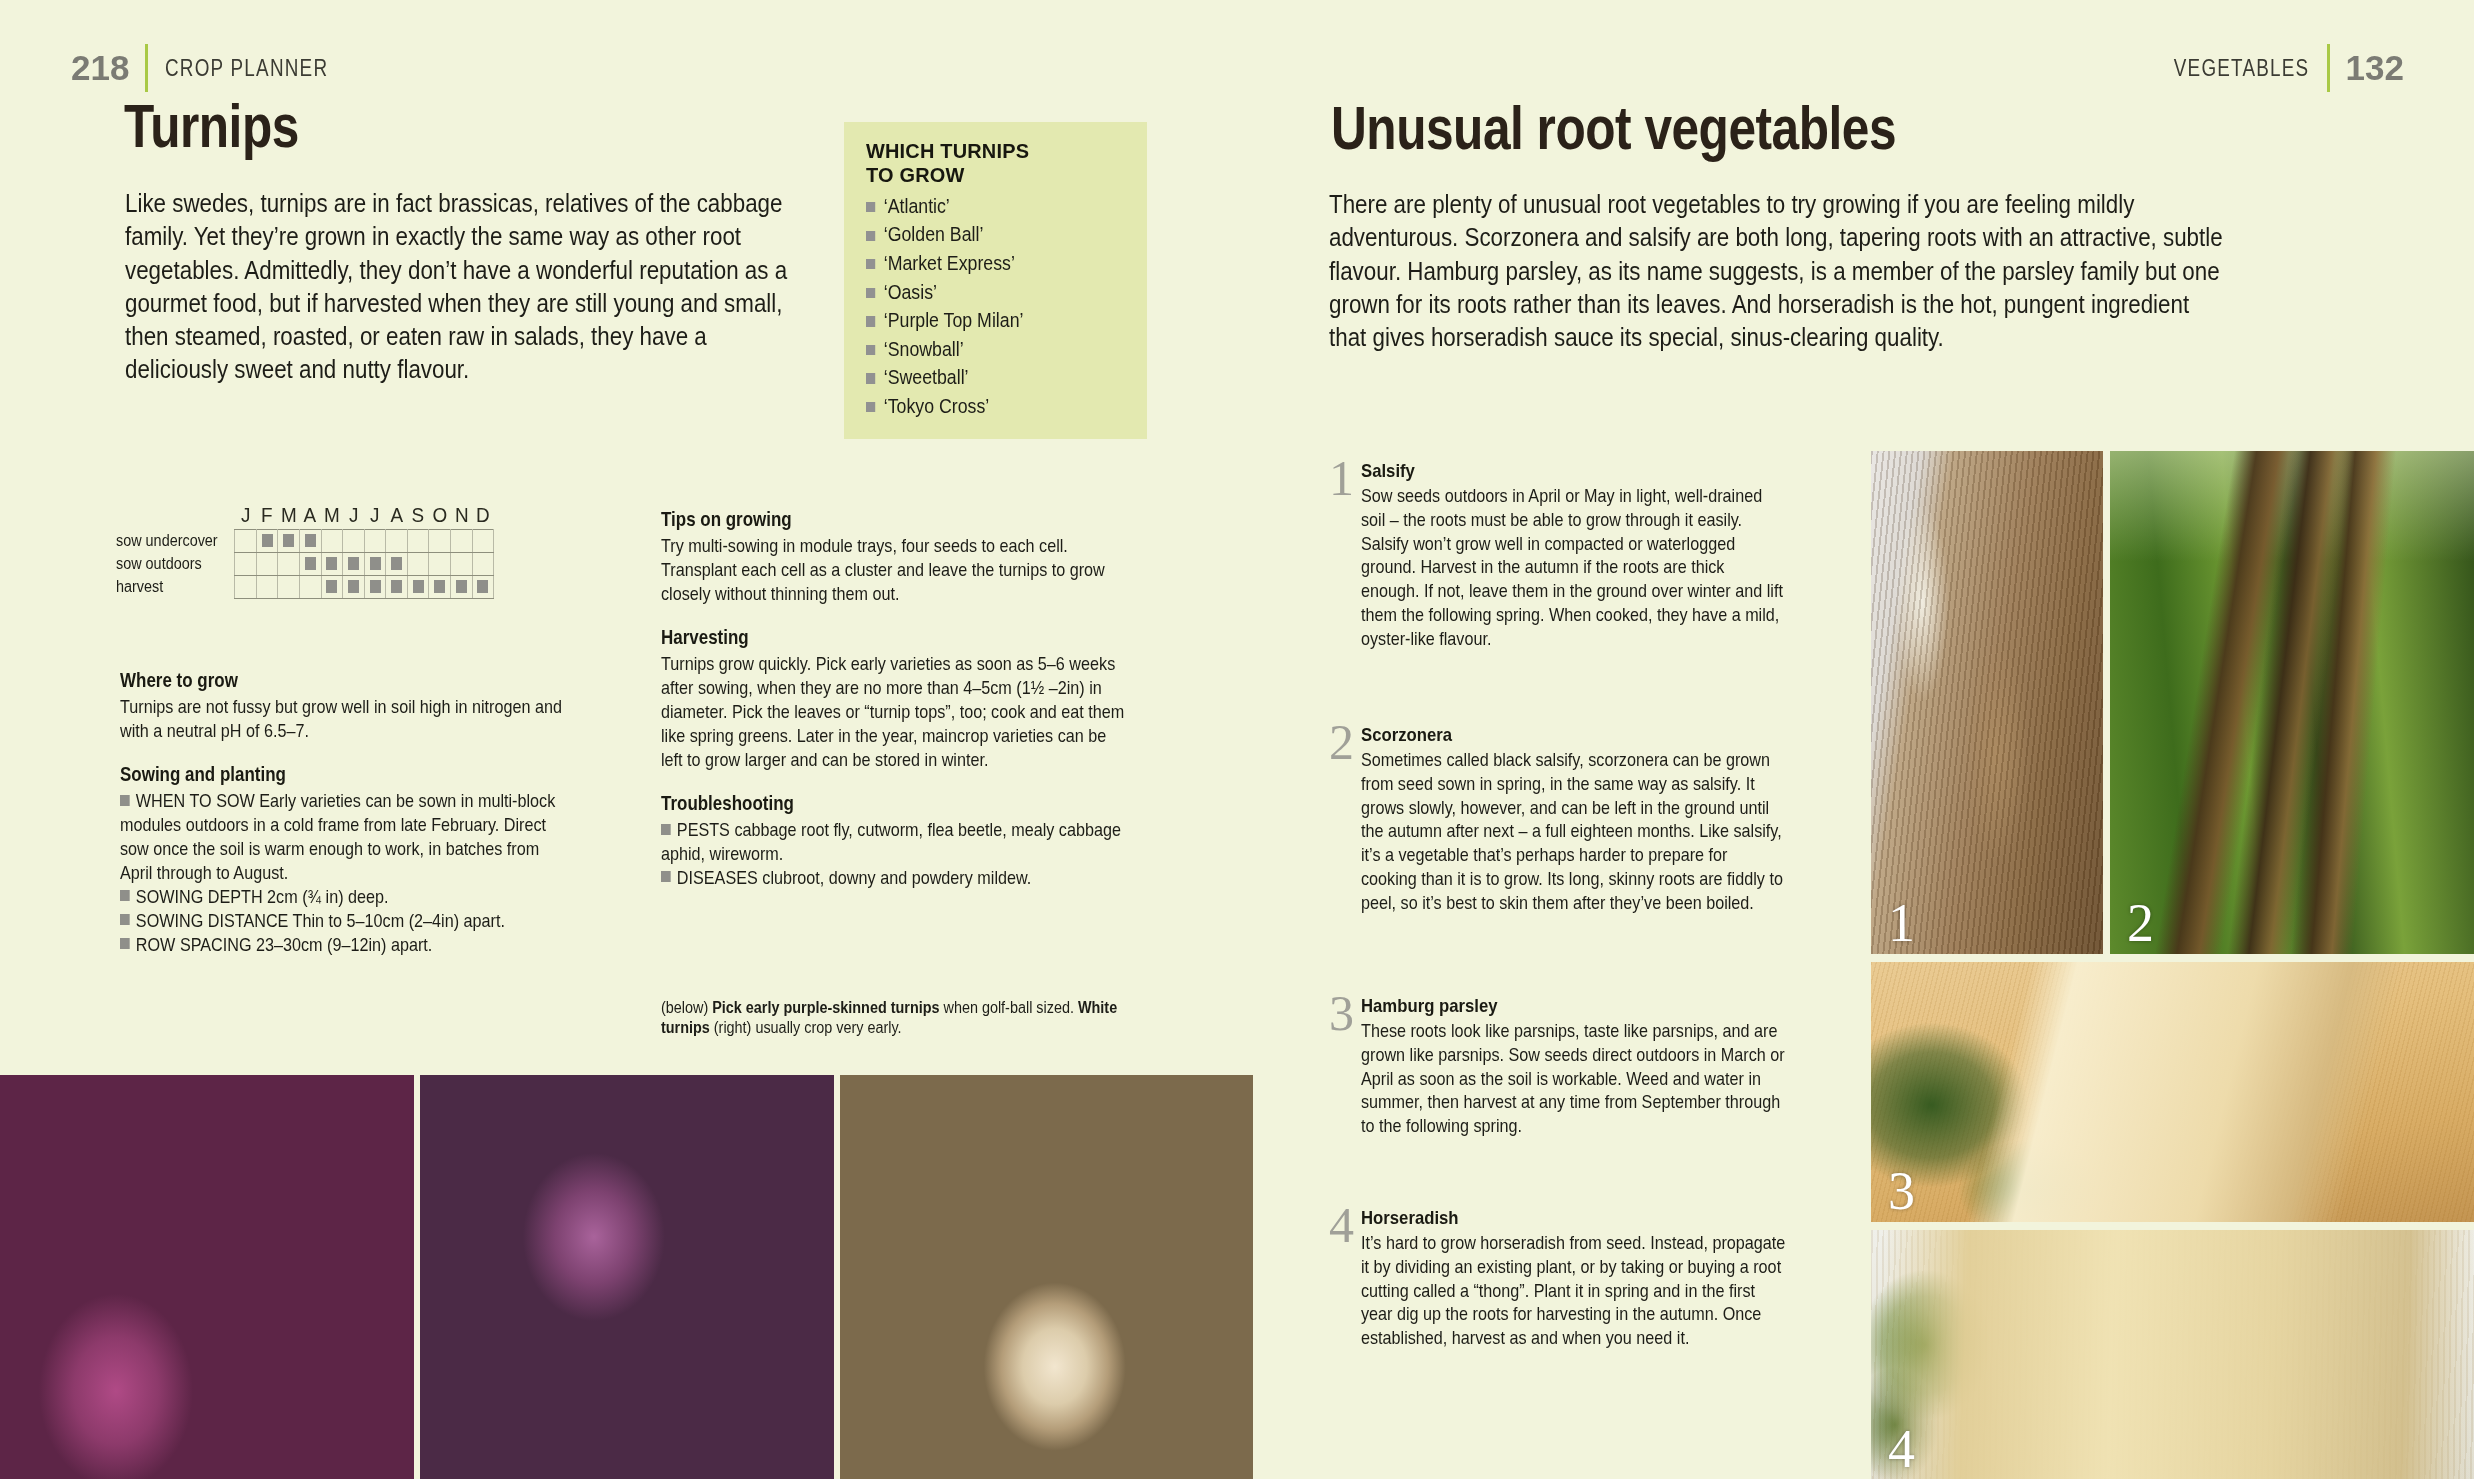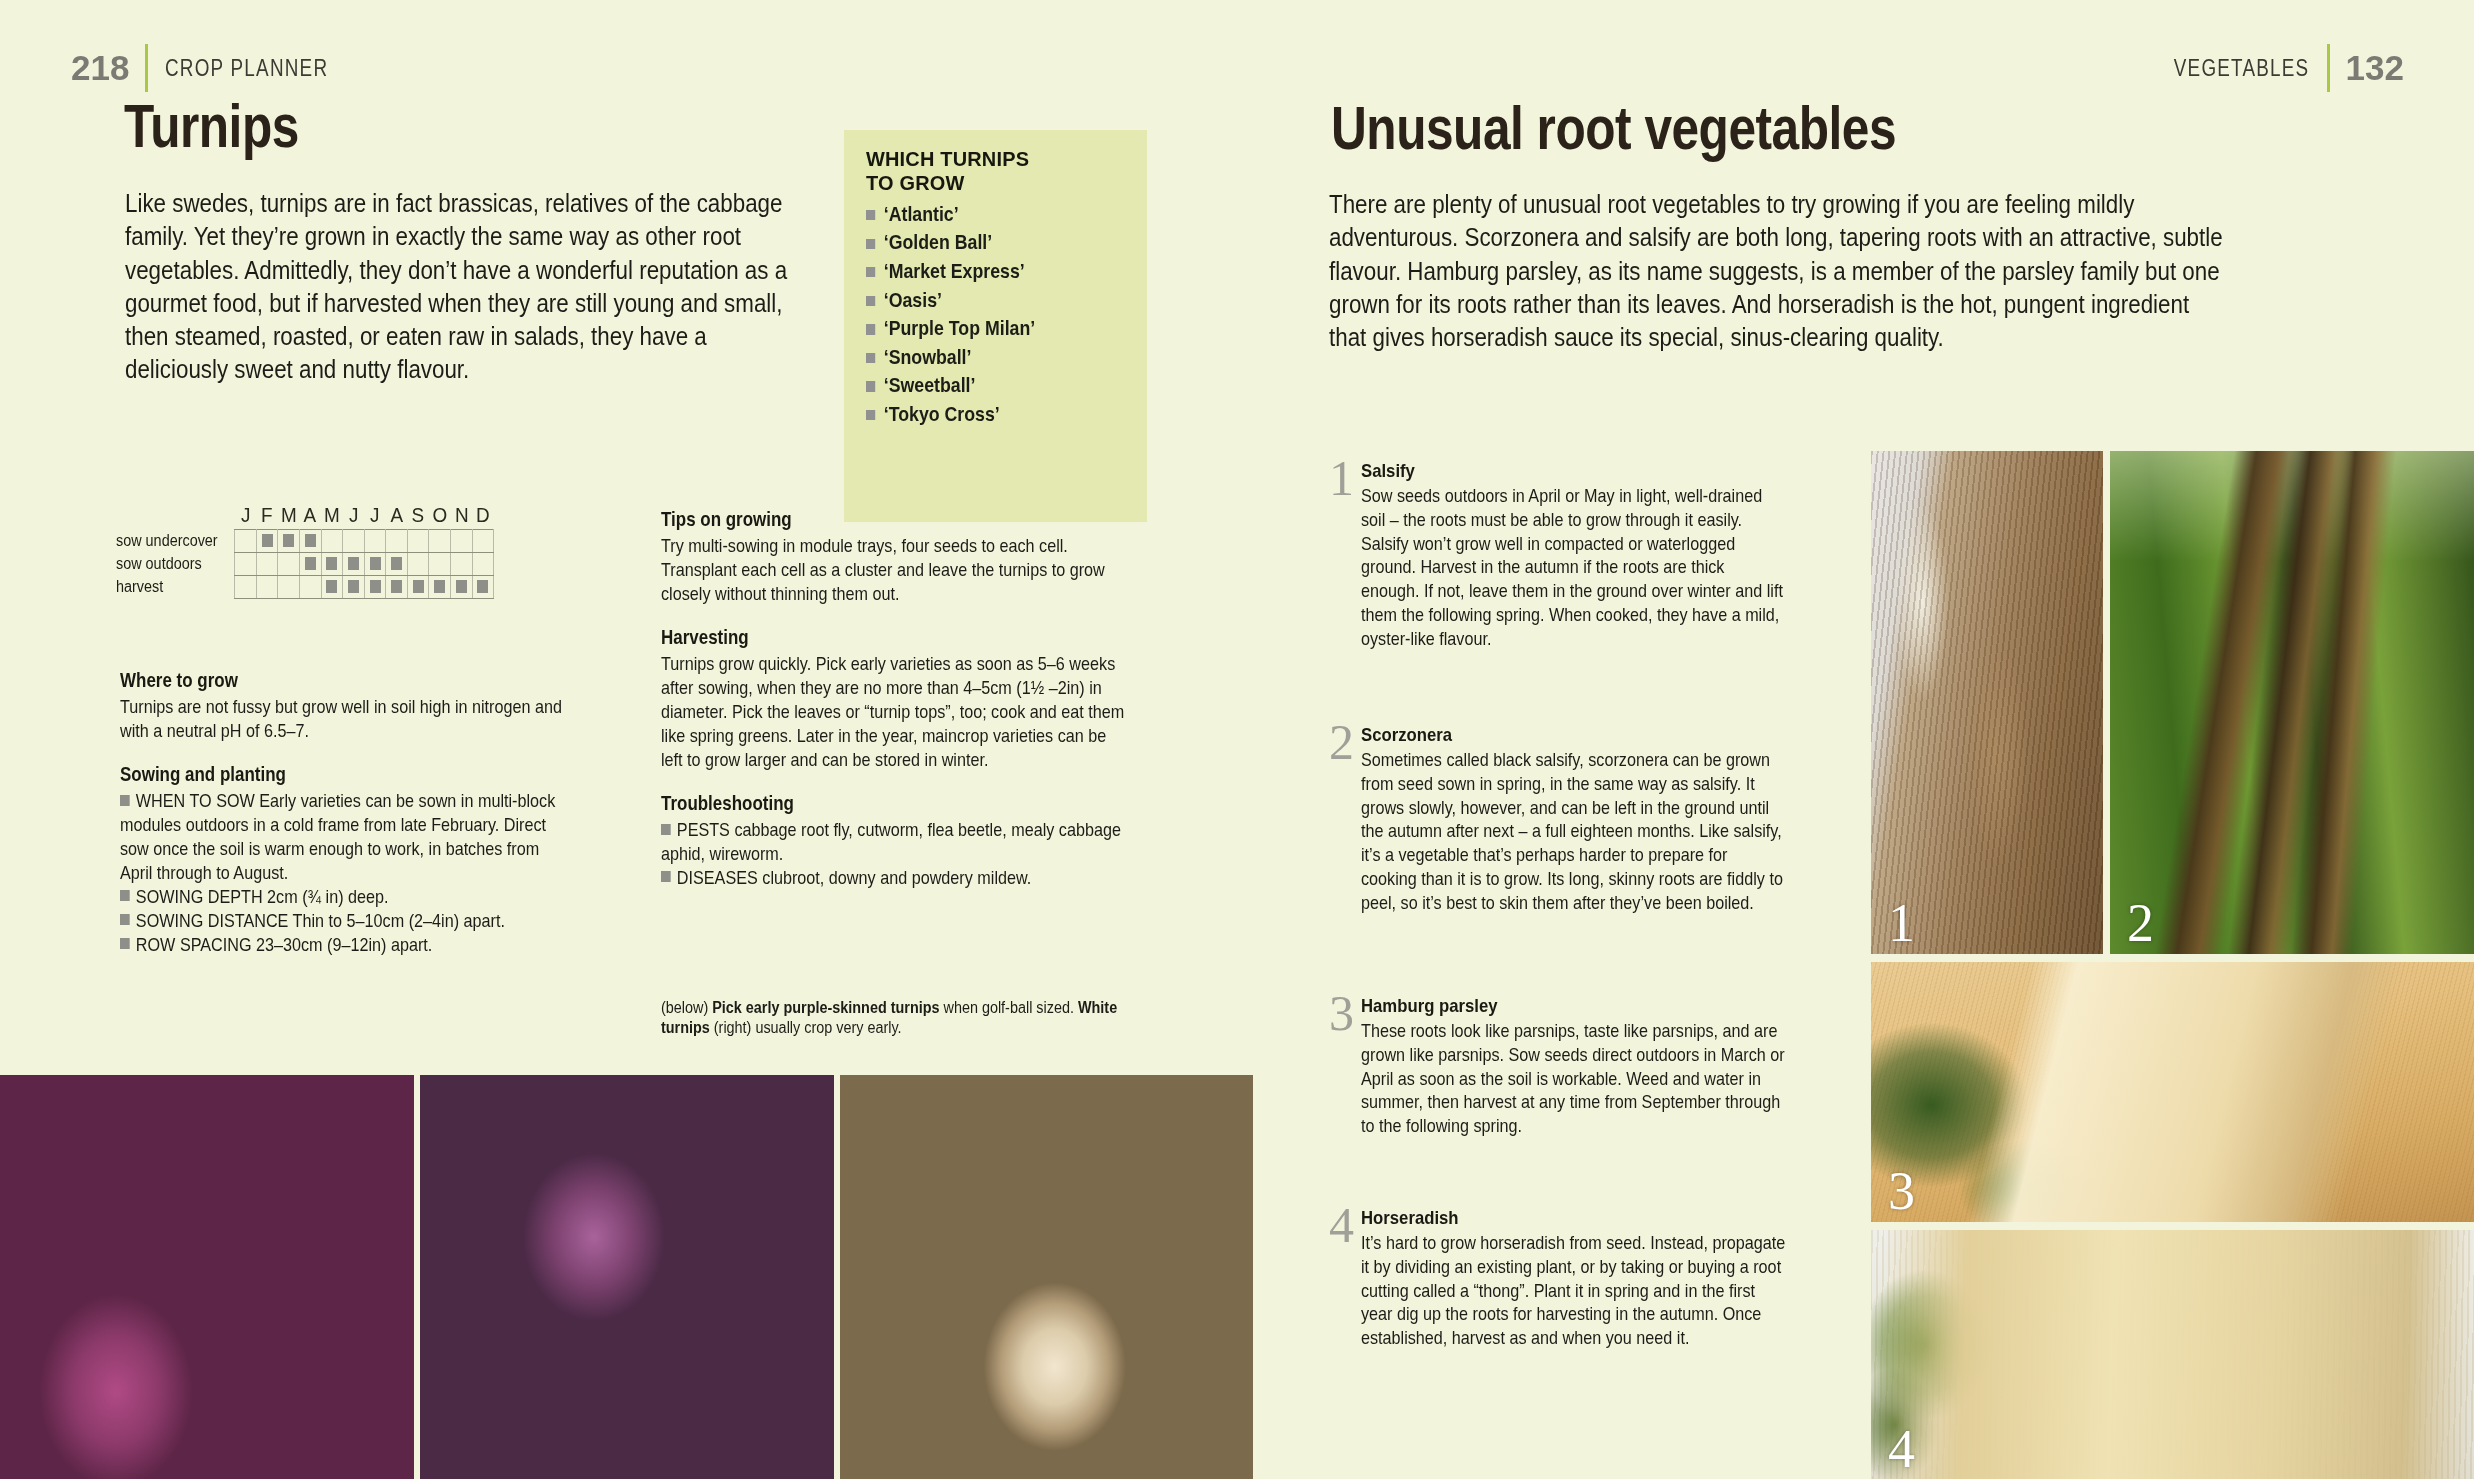--- a/index.html
+++ b/index.html
@@ -58,21 +58,21 @@
   
   .box{
     position:absolute;background:#e3e9b0;
     padding:17px 19.3px 19.3px 22px;box-sizing:border-box;
   }
   .box-title{
     font-size:21px;font-weight:bold;color:#17170f;line-height:1.14;
     letter-spacing:0.2px;margin-bottom:9px;
     transform:scaleX(.95);transform-origin:left top;
   }
-  .box ul{list-style:none;margin:0;padding:0;font-weight:bold;}
+  .box ul{list-style:none;margin:0;padding:0;}
   .box li{
     font-size:19.3px;color:#1d1d17;line-height:1.18;margin-bottom:5.8px;
     transform:scaleX(.92);transform-origin:left top;white-space:nowrap;
   }
   .box li .bsq{width:10.3px;height:10.3px;background:#919191;margin-right:9px;vertical-align:0.6px;}
 
   
   .cal{position:absolute;}
   .cal table{border-collapse:collapse;}
   .cal .mhdr td{
@@ -199,21 +199,21 @@
   <div class="rh rh-left">
     <span class="folio">218</span>
     <span class="rule-v"></span>
     <span class="rh-label">CROP PLANNER</span>
   </div>
 
   <div class="headline" style="left:124px;top:95px;">Turnips</div>
 
   <div class="intro" style="left:125px;top:187px;width:793px;">Like swedes, turnips are in fact brassicas, relatives of the cabbage family. Yet they’re grown in exactly the same way as other root vegetables. Admittedly, they don’t have a wonderful reputation as a gourmet food, but if harvested when they are still young and small, then steamed, roasted, or eaten raw in salads, they have a deliciously sweet and nutty flavour.</div>
 
-  <div class="box" style="left:844px;top:130px;width:303px;height:392px;">
+  <div class="box" style="left:844px;top:122px;width:303px;height:317px;">
     <div class="box-title">
       <div>WHICH TURNIPS</div>
       <div>TO GROW</div>
     </div>
     <ul>
       <li><span class="bsq"></span><span>‘Atlantic’</span></li>
       <li><span class="bsq"></span><span>‘Golden Ball’</span></li>
       <li><span class="bsq"></span><span>‘Market Express’</span></li>
       <li><span class="bsq"></span><span>‘Oasis’</span></li>
       <li><span class="bsq"></span><span>‘Purple Top Milan’</span></li>

